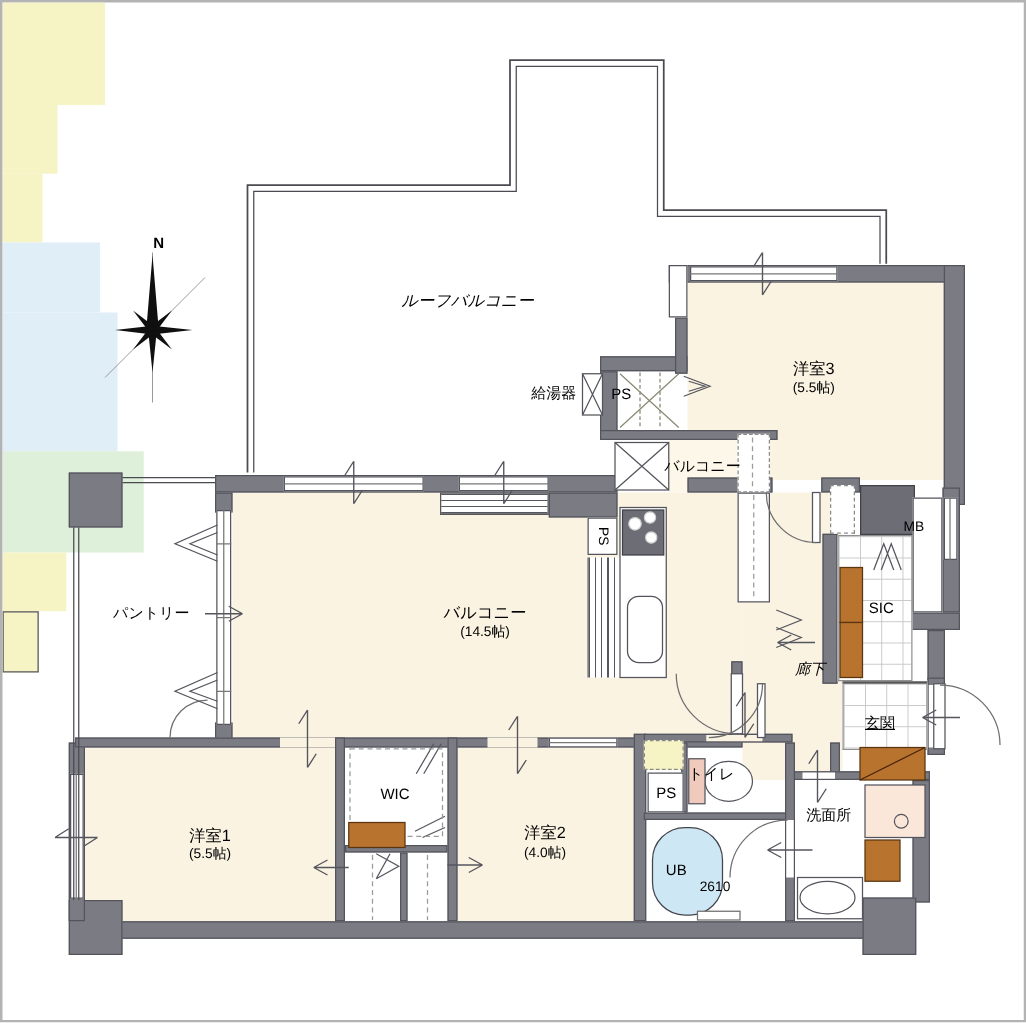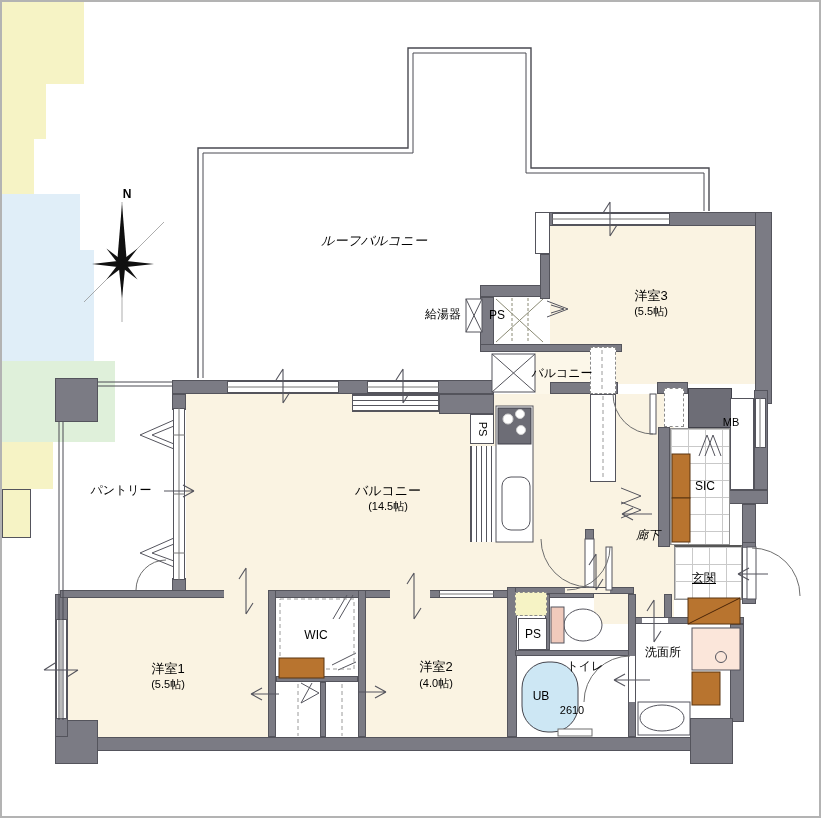--- a/index.html
+++ b/index.html
@@ -272,17 +272,17 @@
   <div class="lbl s12" style="left:119px;top:488px;">パントリー</div>
   <div class="lbl s12" style="left:703px;top:484px;">SIC</div>
   <div class="lbl s12" style="left:646px;top:533px;font-style:italic;">廊下</div>
   <div class="lbl s12" style="left:702px;top:576px;text-decoration:underline;">玄関</div>
   <div class="lbl s12" style="left:314px;top:633px;">WIC</div>
   <div class="lbl" style="left:166px;top:666px;">洋室1</div>
   <div class="lbl s11" style="left:166px;top:682px;">(5.5帖)</div>
   <div class="lbl" style="left:434px;top:664px;">洋室2</div>
   <div class="lbl s11" style="left:434px;top:681px;">(4.0帖)</div>
   <div class="lbl s12" style="left:531px;top:632px;">PS</div>
-  <div class="lbl s12" style="left:583px;top:617px;margin-top:47px;">トイレ</div>
+  <div class="lbl s12" style="left:567px;top:617px;">トイレ</div>
   <div class="lbl s12" style="left:661px;top:650px;text-align:right;">洗面所</div>
   <div class="lbl s12" style="left:539px;top:694px;">UB</div>
   <div class="lbl s11" style="left:570px;top:708px;">2610</div>
 </div>
 
 </body></html>

